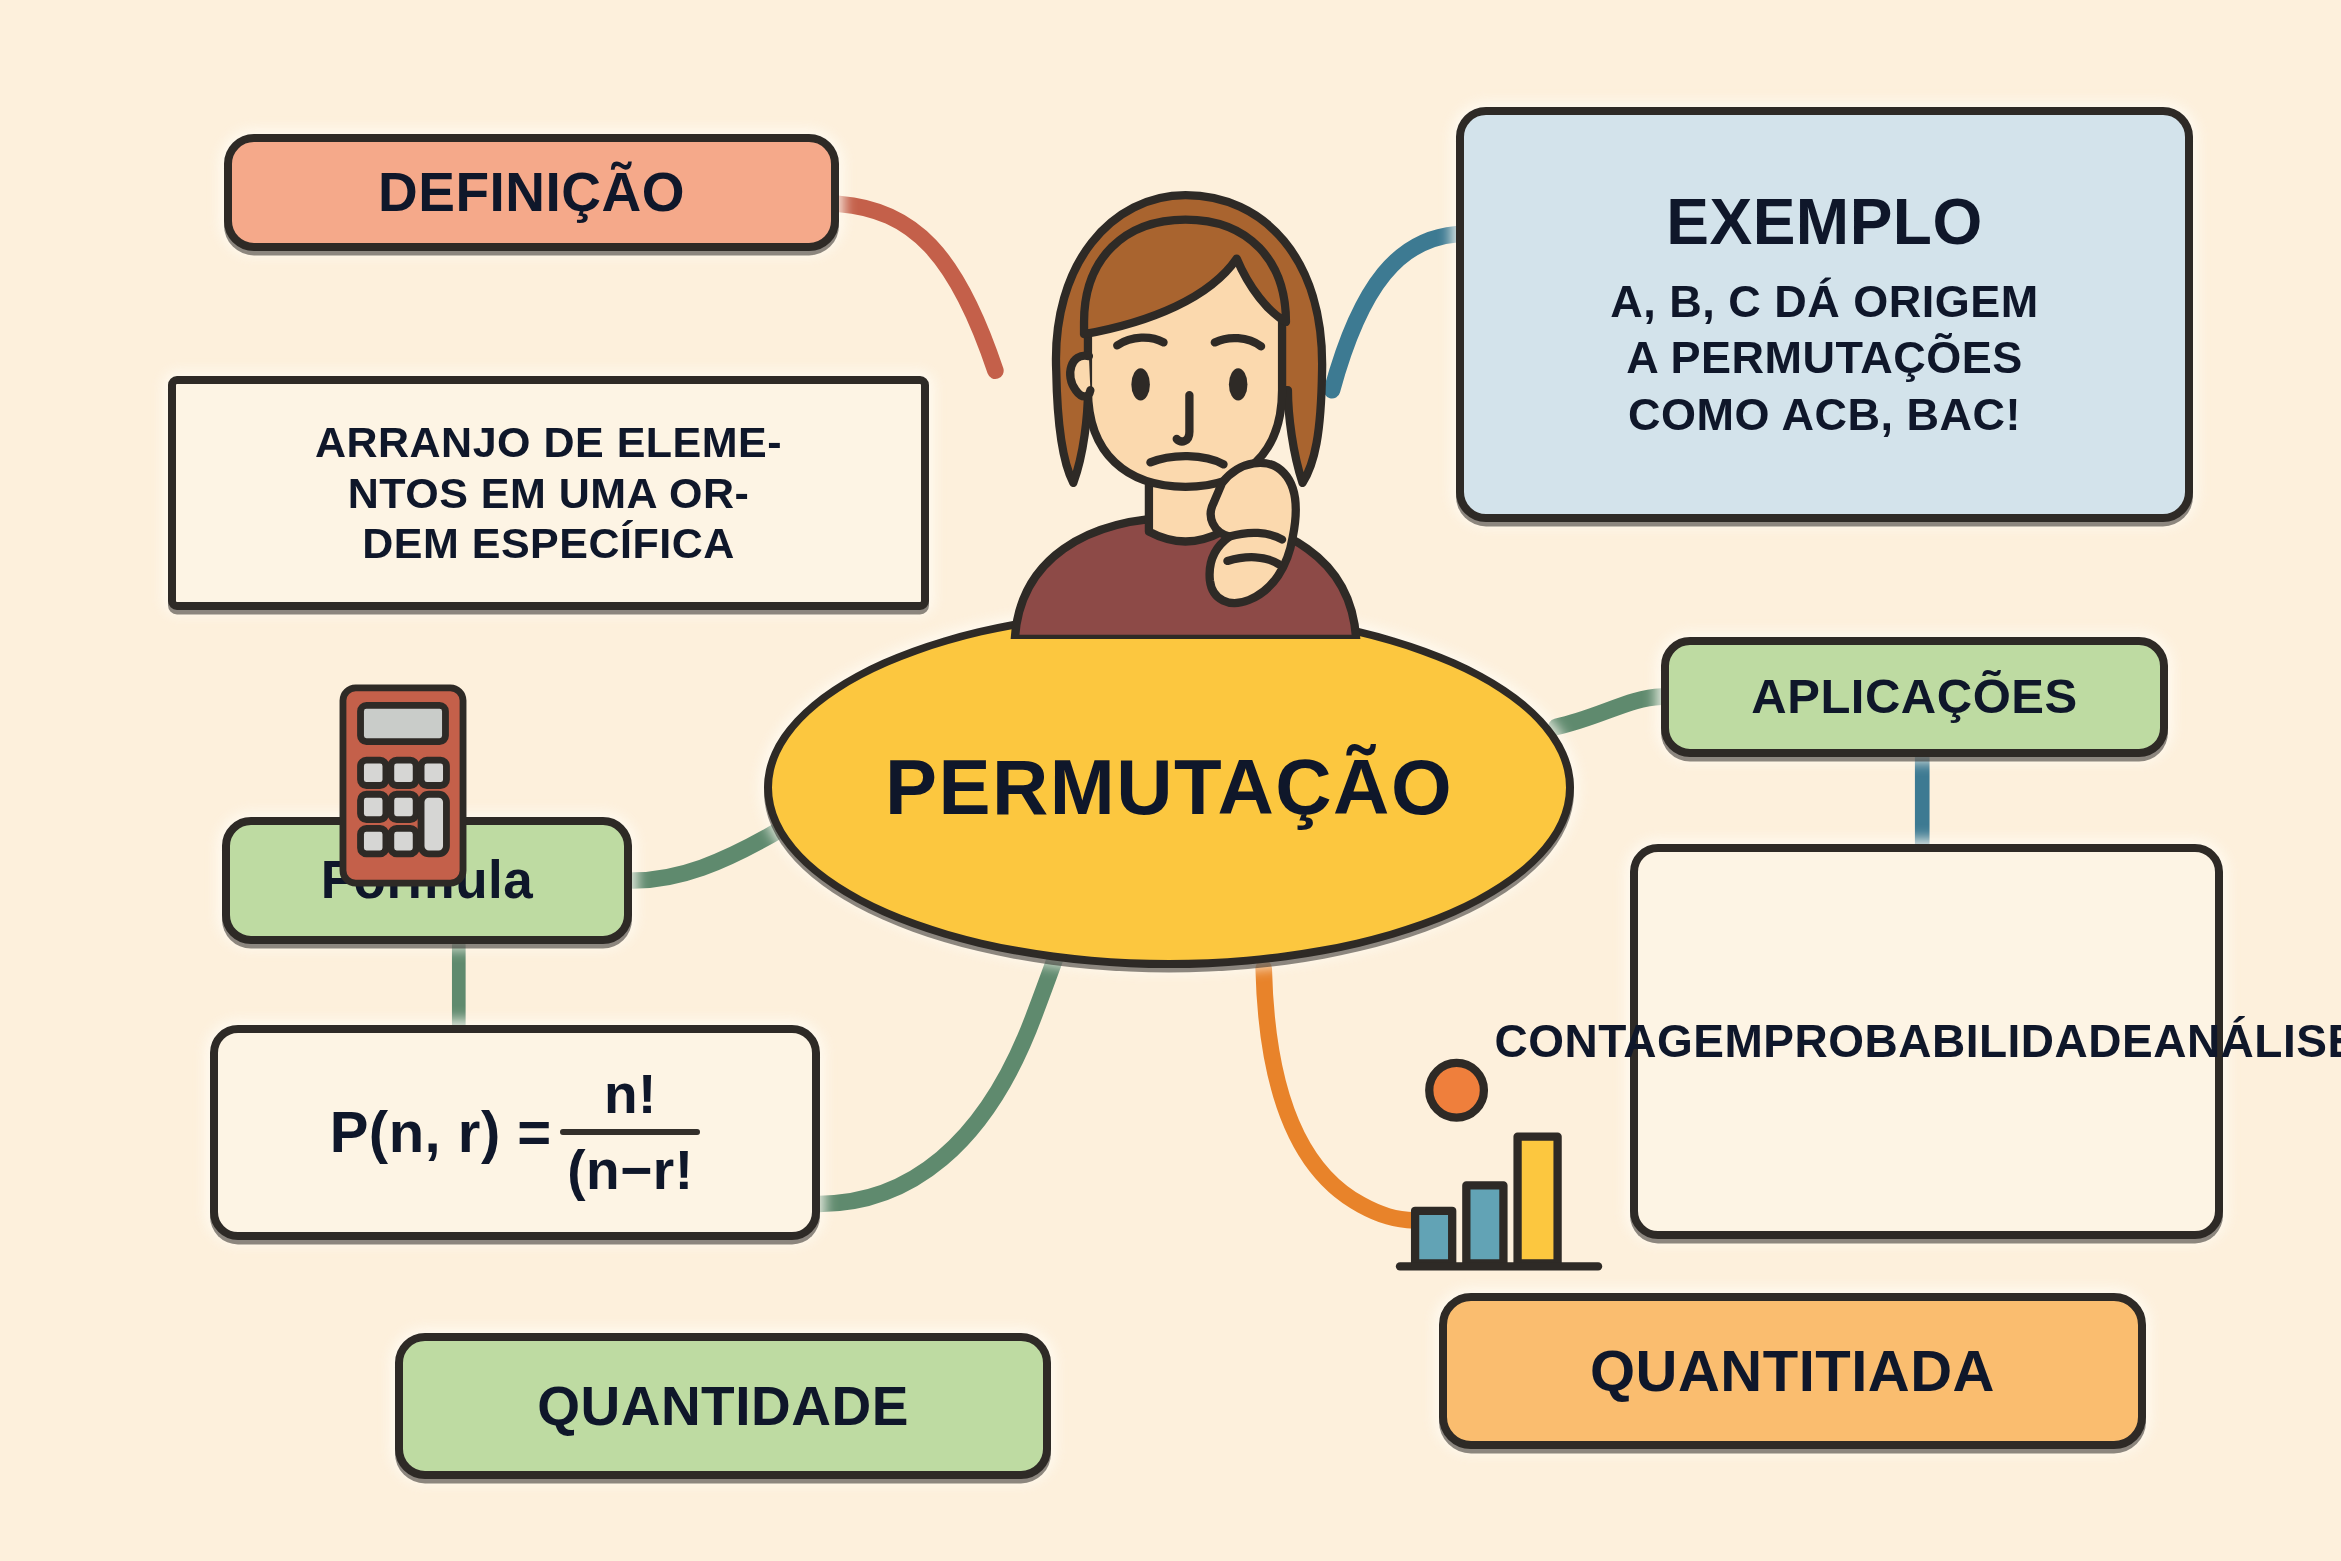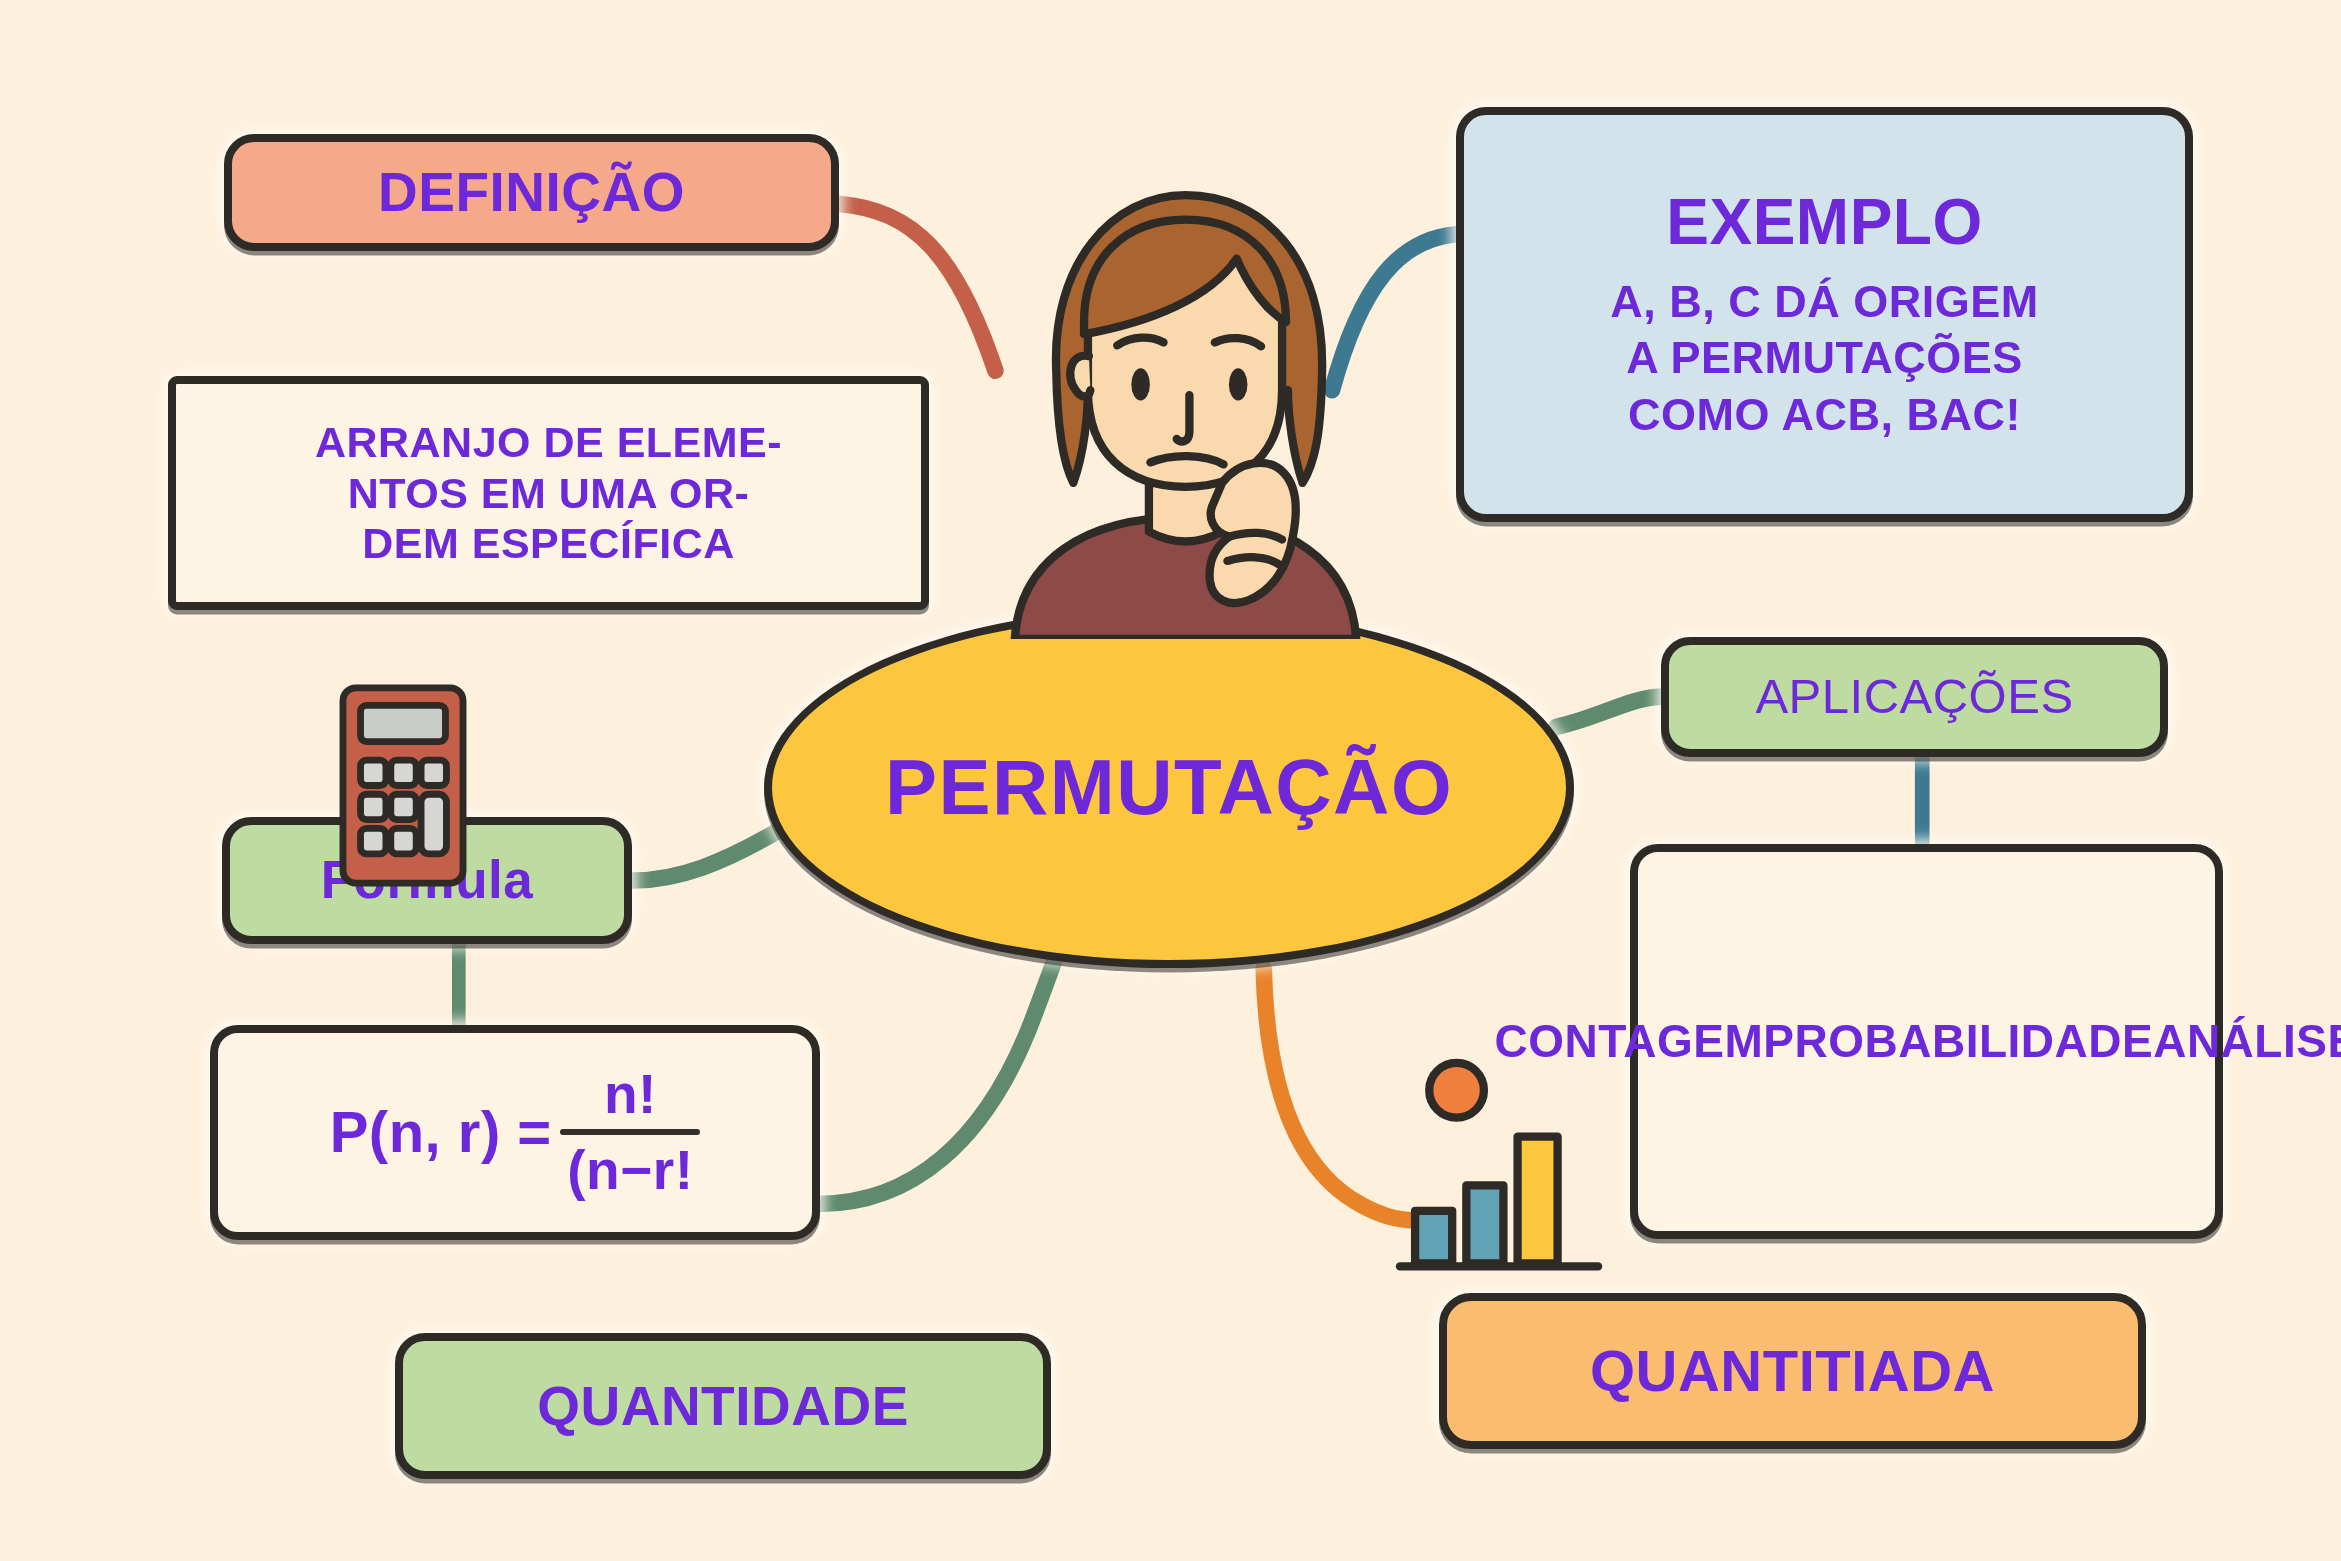--- a/index.html
+++ b/index.html
@@ -20,21 +20,21 @@
     pointer-events:none;
   }
   .node{
     position:absolute;
     box-sizing:border-box;
     border:8.3px solid #2e2a26;
     display:flex;
     align-items:center;
     justify-content:center;
     text-align:center;
-    color:#6d28d9;
+    color:#0f172a;
     line-height:1.18;
     box-shadow:0 4.4px 0 rgba(46,42,38,.55), 0 0 12.7px 4.9px rgba(255,252,243,.85);
     letter-spacing:0.5px;
   }
   .node span{display:block;}
 
   
   #n-definicao{
     left:224px; top:134px; width:615px; height:117px;
     background:#f5a98a;
@@ -84,21 +84,21 @@
     vertical-align:middle; margin-left:8.8px;
   }
   .frac .num{font-size:55px;padding:0 6.8px 2px;}
   .frac .bar{height:5.9px;background:#332f2b;width:100%;border-radius:2.9px;}
   .frac .den{font-size:55px;padding:2.9px 6.8px 0;}
 
   #n-aplicacoes{
     left:1661px; top:637px; width:507px; height:120px;
     background:#bedba2;
     border-radius:29px;
-    font-size:49px; font-weight:normal;
+    font-size:49px; font-weight:bold;
   }
   #n-apl-list{
     left:1630px; top:844px; width:593px; height:395px;
     background:#fdf4e4;
     border-radius:28px;
     font-size:46px; font-weight:bold;
     line-height:1.30;
   }
 
   #n-quantidade{

